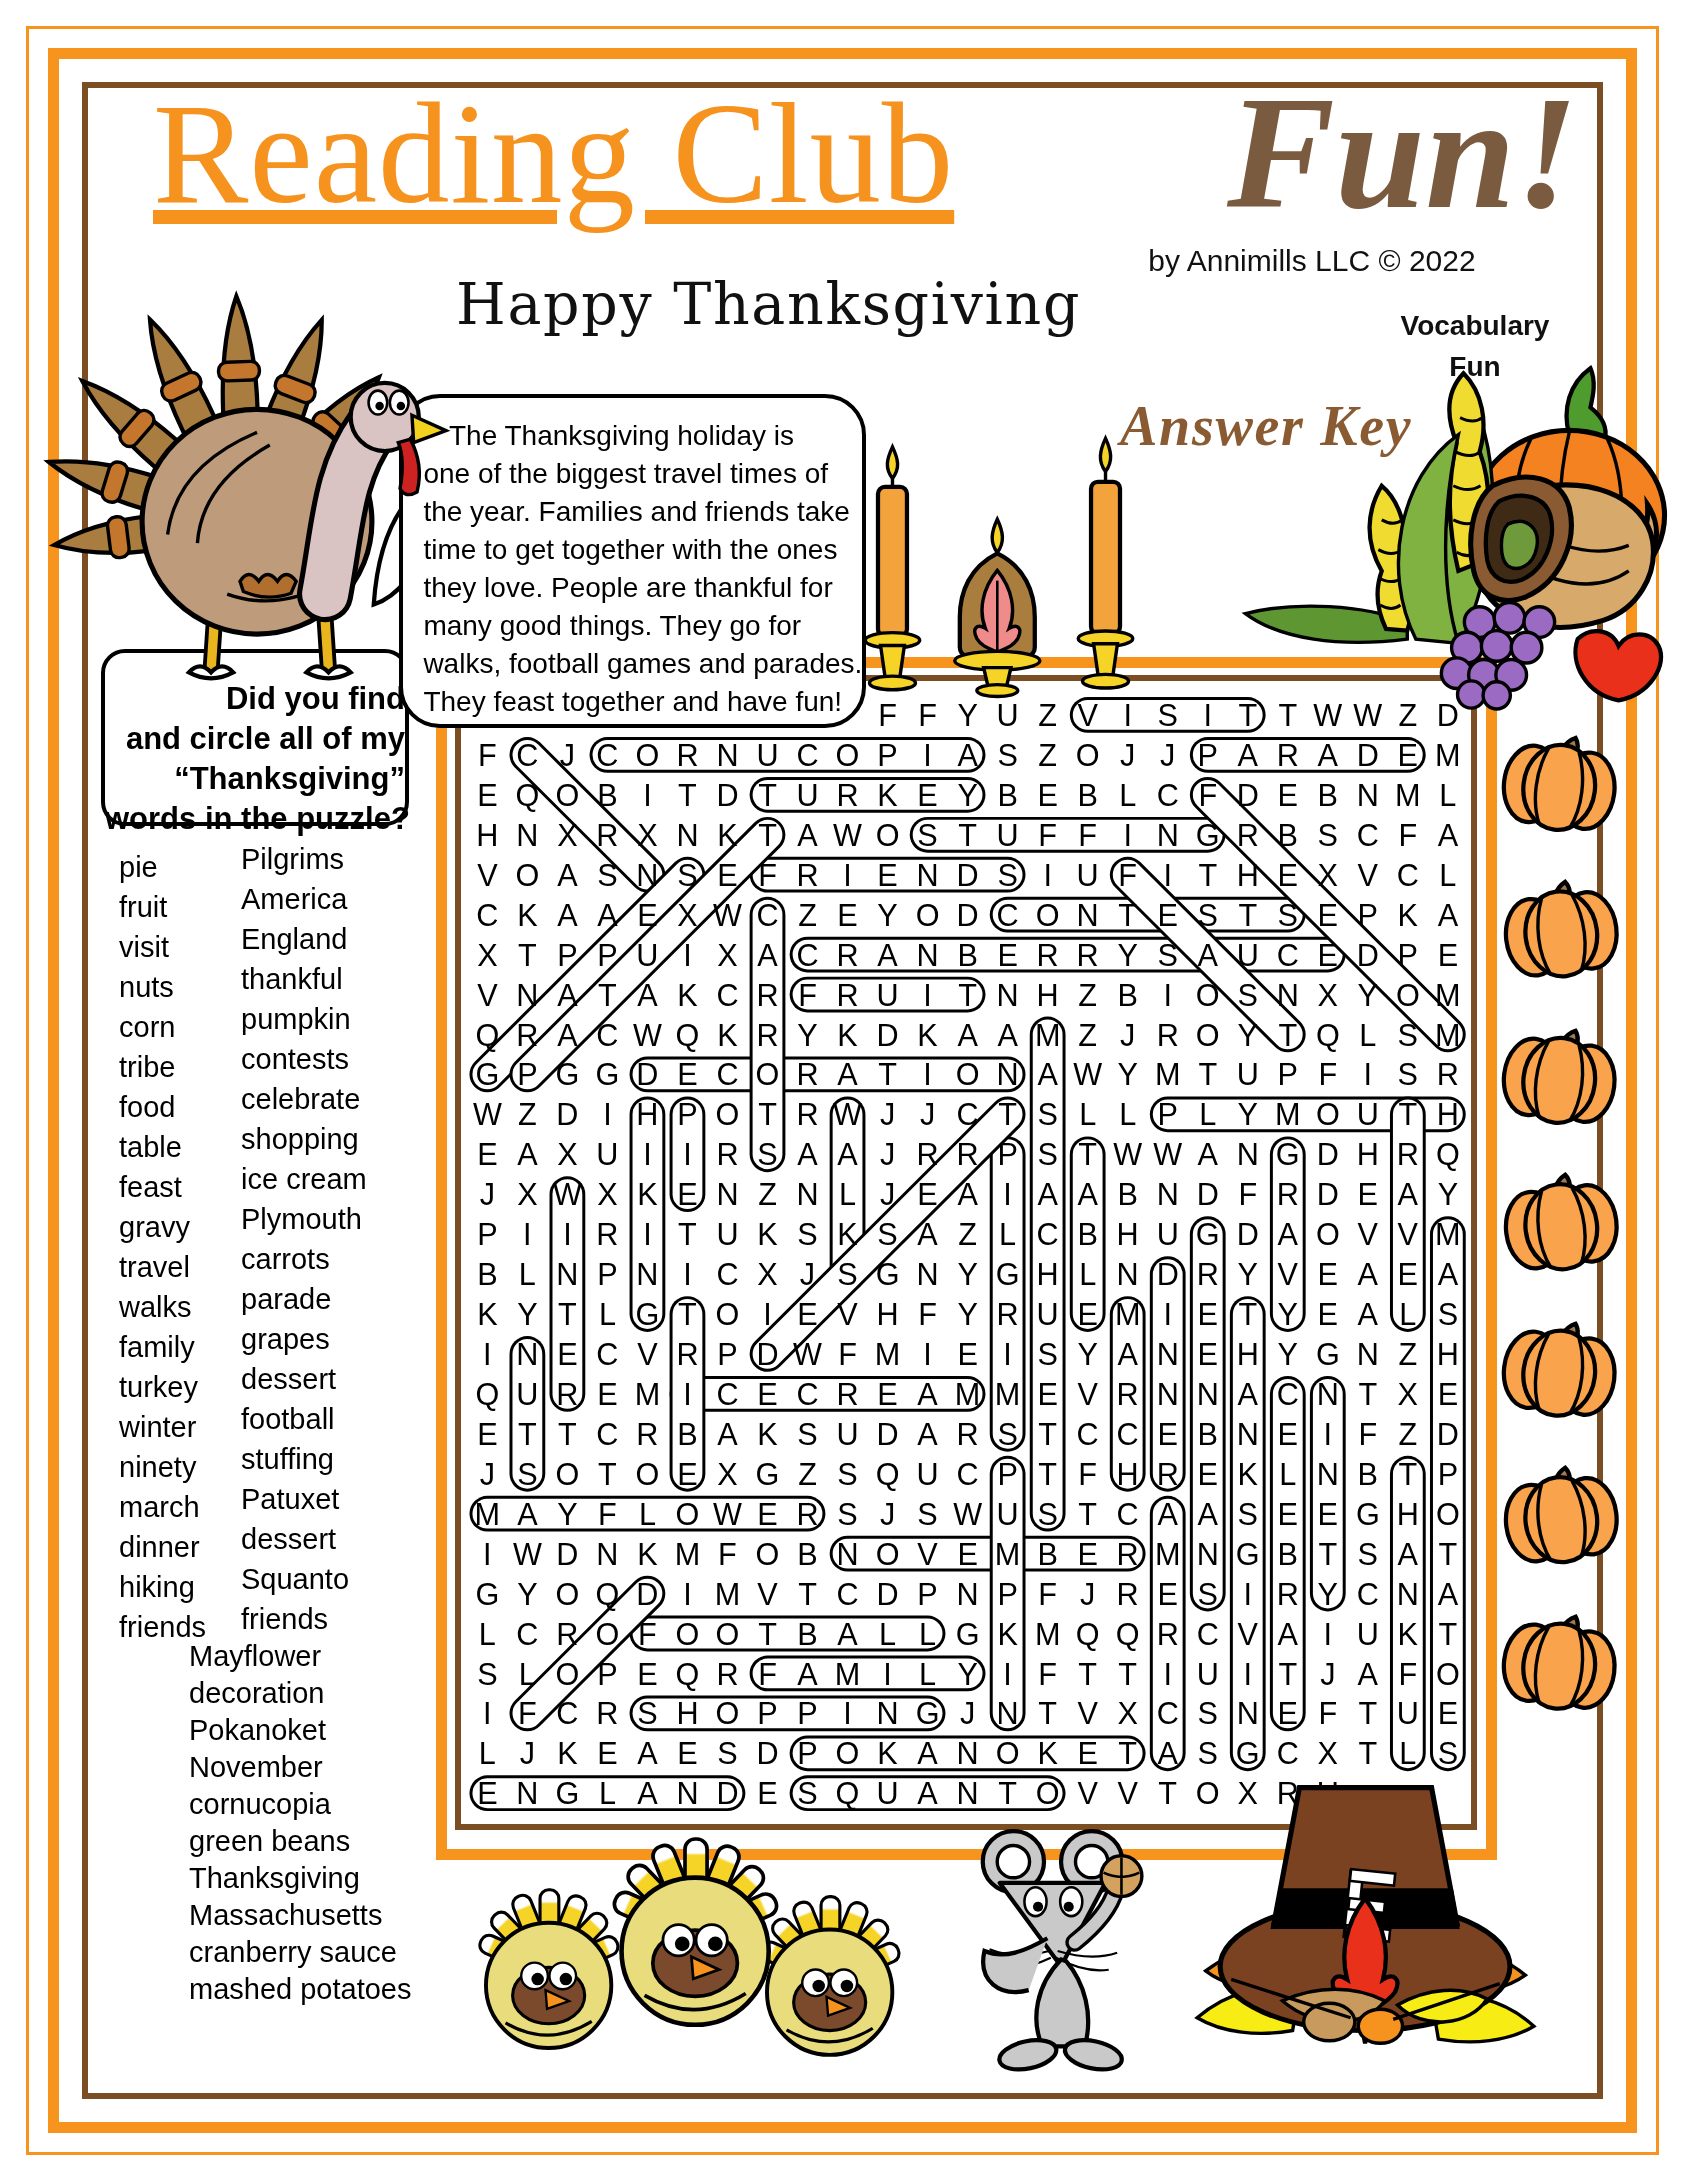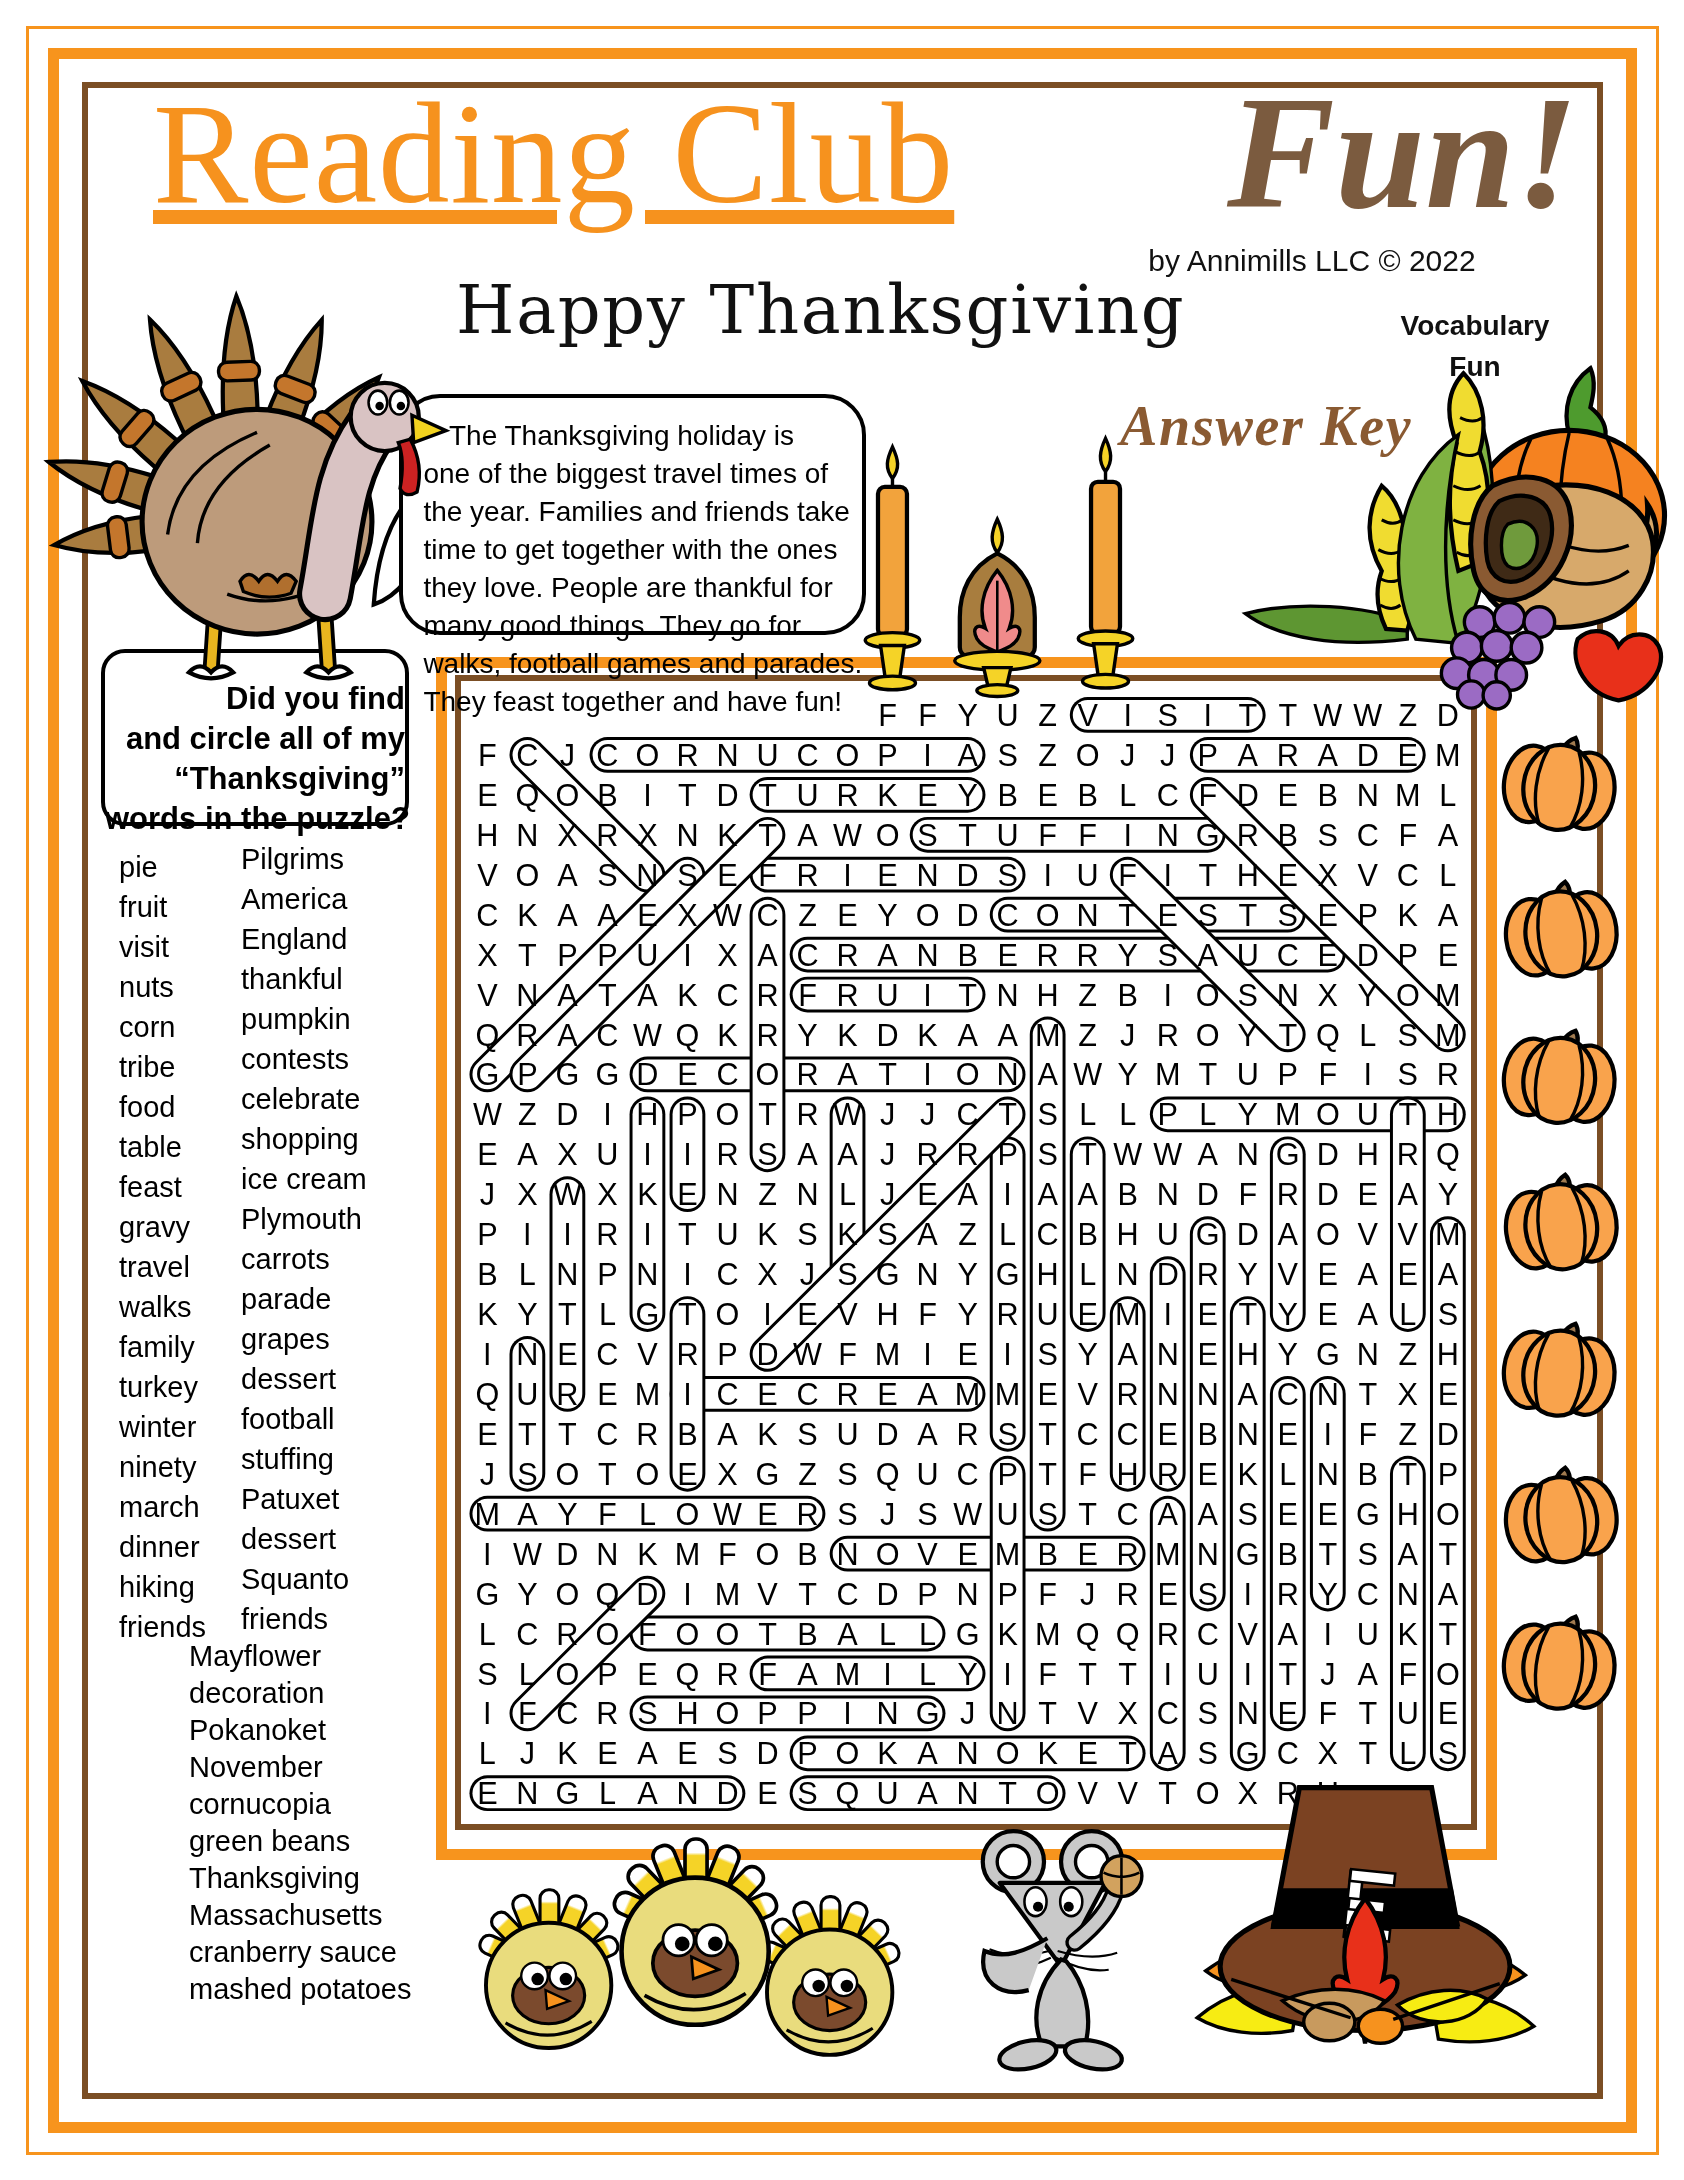--- a/index.html
+++ b/index.html
@@ -13,26 +13,26 @@
   .border-brown{left:82px;top:82px;right:82px;bottom:82px;border:6.8px solid #7B4E24;}
   
   .puzzle-orange{left:436px;top:657px;width:1039px;height:1181px;border:11px solid #F7941D;}
   .puzzle-brown{left:455px;top:675px;width:1010px;height:1143px;border:6px solid #7B4E24;}
   .title1{left:153px;top:72px;width:1090px;font-family:"Liberation Serif",serif;
           font-size:143px;color:#F6921E;letter-spacing:0.9px;white-space:nowrap;text-decoration:underline;}
   .title2{left:1227px;top:60px;font-family:"Liberation Serif",serif;font-weight:bold;
           font-style:italic;font-size:162px;color:#7B5B3F;}
   .byline{left:1099px;top:244px;width:426px;text-align:center;font-size:30px;color:#111;}
   .subtitle{left:456px;top:271px;width:920px;font-family:"DejaVu Serif",serif;
-            font-size:67px;color:#111;white-space:nowrap;letter-spacing:1.7px;}
+            font-size:57px;color:#111;white-space:nowrap;letter-spacing:1.7px;}
   .vocab{left:1373px;top:305px;width:204px;text-align:center;font-weight:bold;
          font-size:28px;line-height:41px;color:#111;}
   .answerkey{left:1120px;top:394px;font-family:"Liberation Serif",serif;font-weight:bold;
              font-style:italic;font-size:56px;color:#8A5A32;letter-spacing:1.7px;text-align:right;}
-  .bubble{left:399px;top:394px;width:467px;height:241px;background:#fff;border:4.3px solid #000;
+  .bubble{left:399px;top:394px;width:467px;height:334px;background:#fff;border:4.3px solid #000;
           border-radius:41px;box-sizing:border-box;padding:19px 20.4px 0 20.4px;z-index:6;}
   .bubble .ln{font-size:28px;line-height:38px;color:#000;white-space:nowrap;}
   .bubble .ln.indent{text-indent:25.6px;}
   .bubble-tail{left:365px;top:477px;width:60px;height:153px;z-index:5;}
   .qbox{left:101px;top:649px;width:308px;height:177px;background:#fff;border:4.3px solid #000;
         border-radius:24px;box-sizing:border-box;padding-top:26px;z-index:4;text-align:right;}
   .qbox .ln{font-weight:bold;font-size:31px;line-height:40px;color:#000;white-space:nowrap;}
   .wcol{color:#000;font-size:29px;z-index:3;}
   .wcol .item{height:40px;white-space:nowrap;}
   .wcol3 .item{height:37px;white-space:nowrap;}

